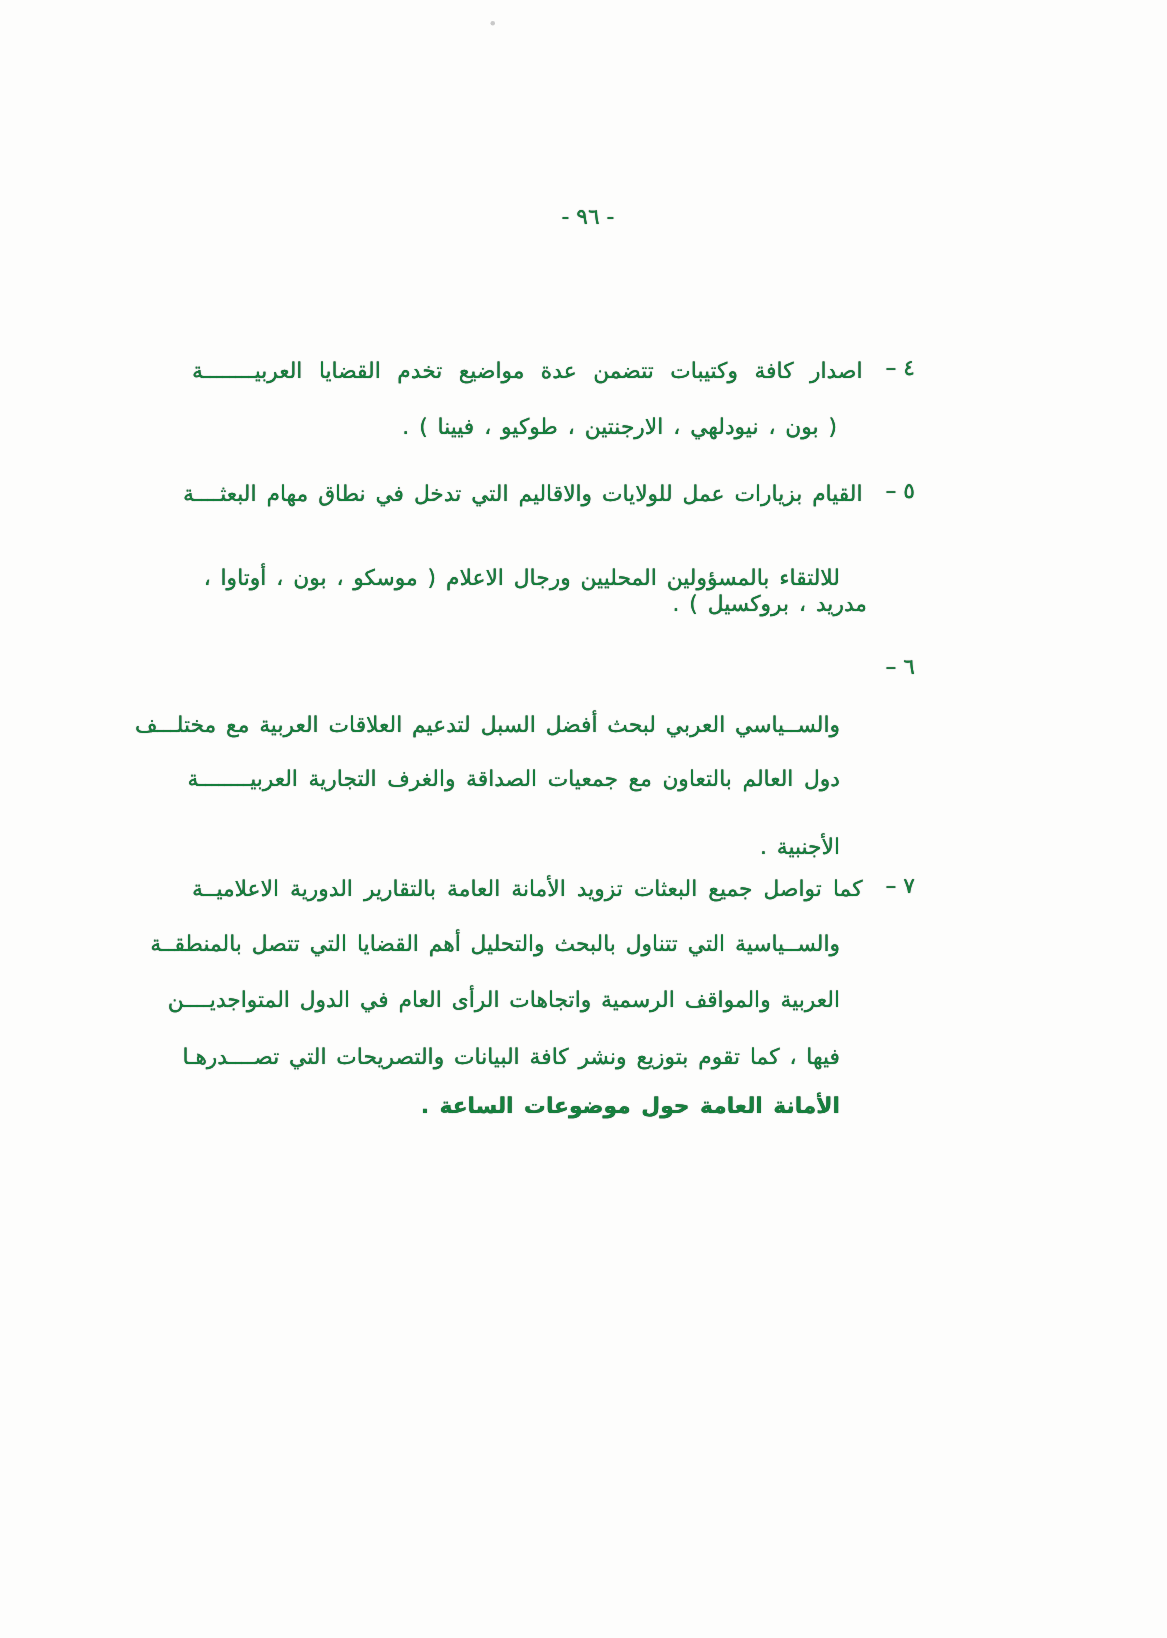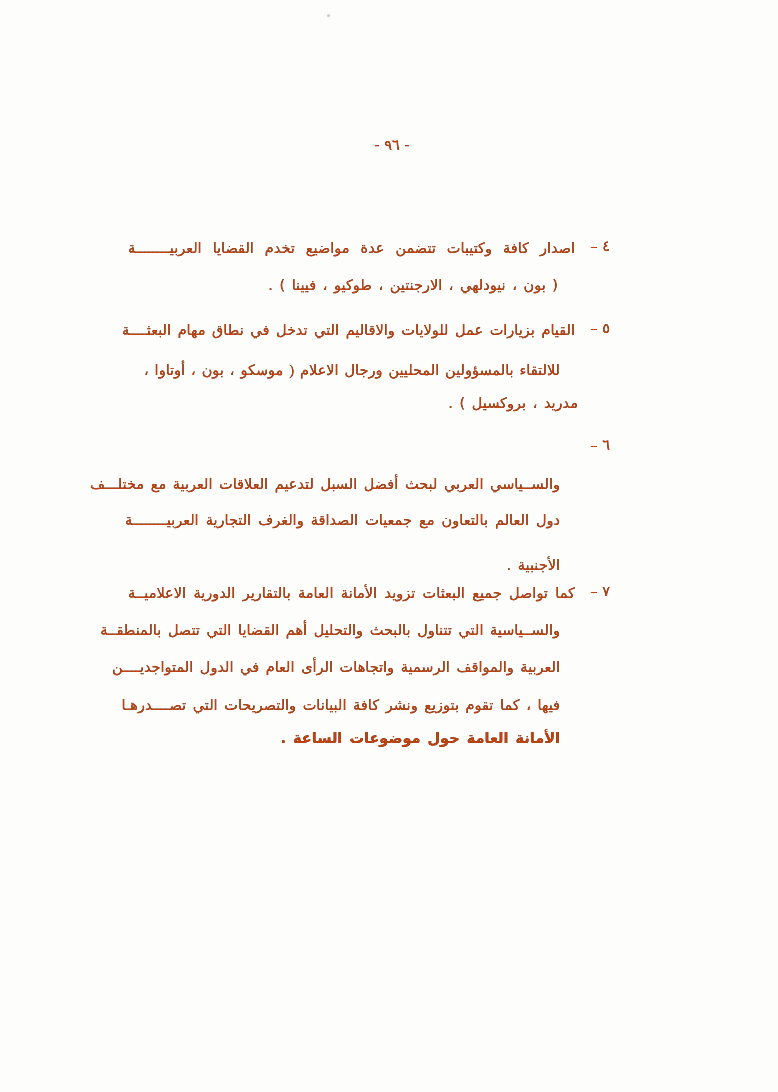--- a/index.html
+++ b/index.html
@@ -7,21 +7,21 @@
     padding: 0;
     background: #ffffff;
   }
   .sheet {
     position: relative;
     width: 778px;
     height: 1092px;
     background: #fdfdfc;
     overflow: hidden;
     font-family: "DejaVu Sans", sans-serif;
-    color: #c2410c;
+    color: #15803d;
   }
   .speck {
     position: absolute;
     left: 327px;
     top: 14px;
     width: 3px;
     height: 3px;
     background: #c9c9c9;
     border-radius: 50%;
   }
@@ -62,21 +62,21 @@
 
   .m4 { top: 238px; }
   .m5 { top: 320px; }
   .m6 { top: 437px; }
   .m7 { top: 583px; }
 
   .l-p4-1 { top: 238px; right: 203px; width: 447px; }
   .l-p4-2 { top: 275px; right: 220px; }
 
   .l-p5-1 { top: 320px; right: 203px; width: 447px; }
-  .l-p5-2 { top: 360px; right: 218px; width: 416px; font-family: Liberation Serif, serif; }
+  .l-p5-2 { top: 376px; right: 218px; width: 416px; }
   .l-p5-3 { top: 393px; right: 200px; }
 
   .l-p6-1 { top: 437px; right: 203px; width: 447px; }
   .l-p6-2 { top: 474px; right: 218px; width: 435px; }
   .l-p6-3 { top: 510px; right: 218px; width: 435px; }
   .l-p6-4 { top: 545px; right: 218px; margin-top: 10px; }
 
   .l-p7-1 { top: 583px; right: 203px; width: 447px; }
   .l-p7-2 { top: 620px; right: 218px; width: 435px; padding-left: 36px; }
   .l-p7-3 { top: 657px; right: 218px; width: 435px; }

